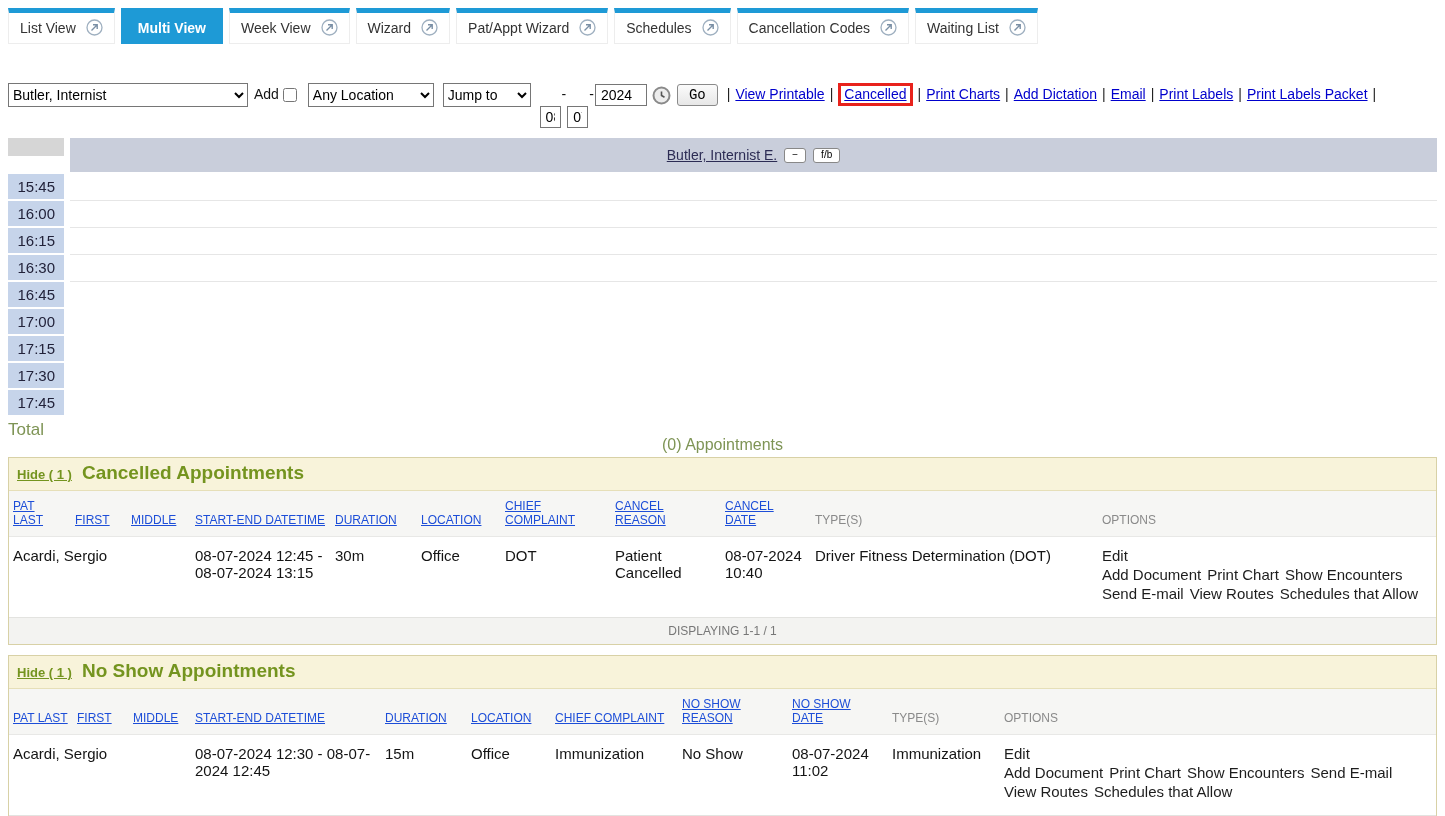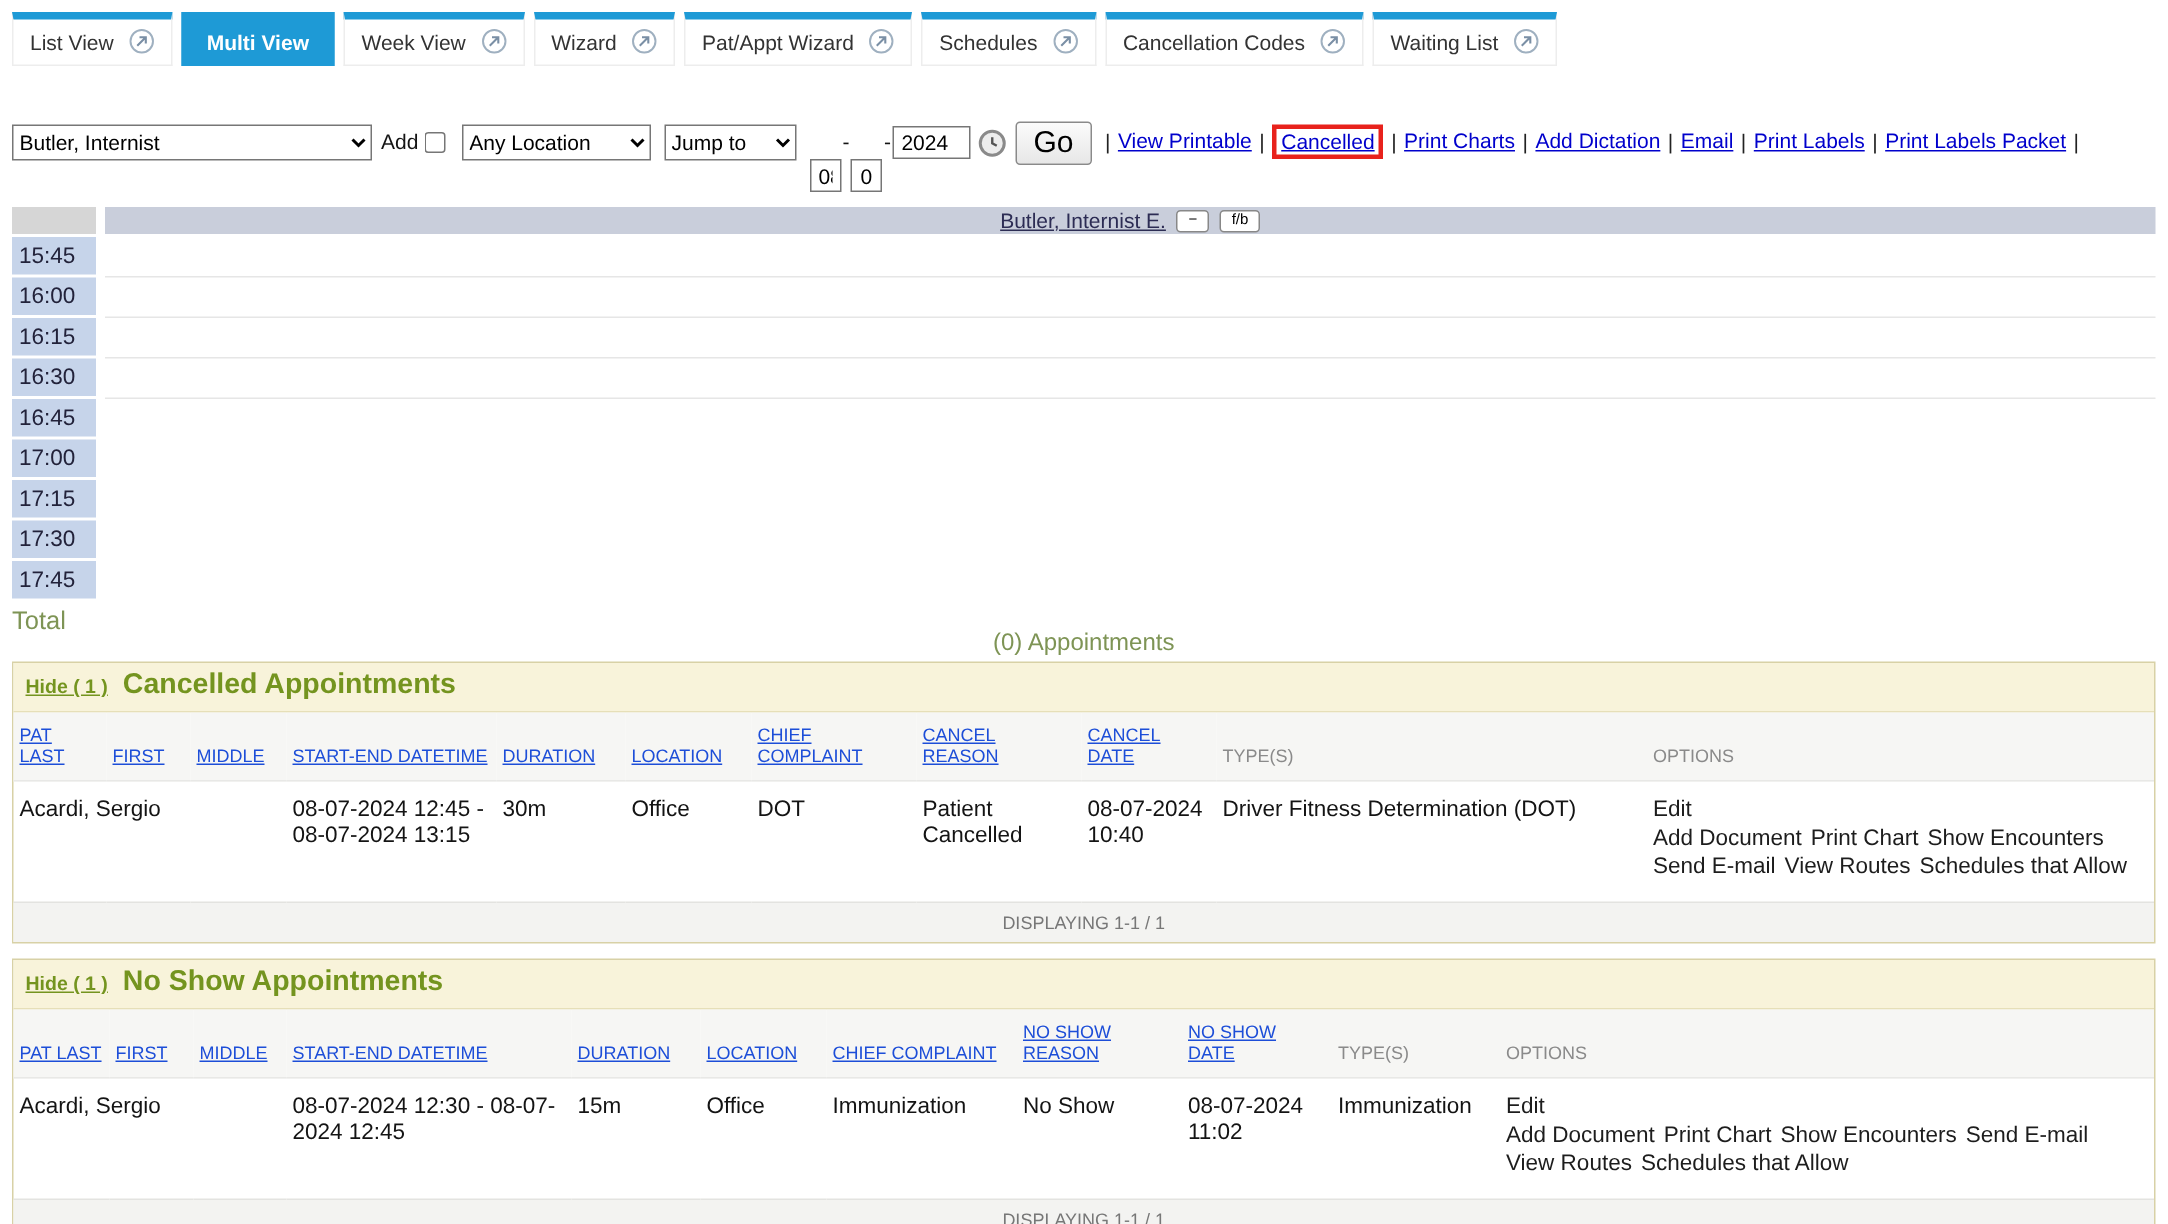--- a/index.html
+++ b/index.html
@@ -31,38 +31,38 @@
   .sel-provider{width:240px;}
   .sel-location{width:126px;}
   .sel-jump{width:88px;}
   .lbl{margin:0 2px 0 1px;}
   .toolbar input[type=checkbox]{vertical-align:middle;margin:0 7px 0 2px;width:14px;height:14px;}
   .date-in{height:22px;border:1px solid #767676;font-size:14px;padding:1px 5px;vertical-align:middle;font-family:inherit;}
   .date-m,.date-d{width:21px;margin-top:44px;}
   .date-y{width:52px;}
   .dash{margin:0 1px;}
   .clock{width:19px;height:19px;vertical-align:middle;margin:0 6px 0 5px;cursor:pointer;}
-  .go-btn{font-size:20px;font-family:Liberation Sans, sans-serif;padding:2px 11px;border:1px solid #8a8a8a;border-radius:3px;
+  .go-btn{font-size:14px;font-family:Liberation Mono, monospace;padding:2px 11px;border:1px solid #8a8a8a;border-radius:3px;
           background:linear-gradient(#fbfbfb,#e7e7e7);vertical-align:middle;margin-right:4px;cursor:pointer;}
   .tlink{color:var(--link-blue);text-decoration:underline;}
   .pipe{margin:0 5px;color:#222;}
   .redbox{display:inline-block;border:3px solid var(--annotation-red);padding:0 3px;line-height:1.25;}
 
   
   .page{padding:0 8px;}
   .sched-head{display:flex;margin-top:6px;}
   .sched-corner{width:56px;height:18px;background:#d6d6d6;margin-right:6px;}
-  .head-bar{flex:1;height:18px;background:var(--header-bar);display:flex;align-items:center;justify-content:center;gap:7px;}
+  .head-bar{flex:1;height:34px;background:var(--header-bar);display:flex;align-items:center;justify-content:center;gap:7px;}
   .prov-link{font-size:14px;color:#2c2c54;text-decoration:underline;}
   .mini-btn{font-size:10px;line-height:12px;padding:0 7px;height:15px;border:1px solid #888;border-radius:3px;
             background:#fff;font-family:inherit;cursor:pointer;}
   .sched-grid{display:flex;margin-top:2px;}
   .time-col{width:56px;margin-right:6px;}
   .time-cell{height:25px;margin-bottom:2px;background:var(--time-blue);color:#22223a;
-             font-size:15px;text-align:center;padding-right:9px;line-height:25px;}
+             font-size:15px;text-align:right;padding-right:9px;line-height:25px;}
   .main-col{flex:1;}
   .avail-block{height:135px;border:1px dashed #cfc688;background:var(--slot-yellow);
                display:flex;flex-direction:column;}
   .slot-row{flex:1;}
   .slot-btn{font-size:12.5px;color:#222;margin:3px 0 0 4px;padding:1px 9px 2px 9px;font-family:inherit;
             background:linear-gradient(#fefefe,#e6e6e6);border:1px solid #9a9a9a;border-radius:3px;cursor:pointer;}
   .empty-row{height:27px;border-bottom:1px solid #e6e6e6;}
   .total-row{position:relative;height:27px;margin-top:3px;}
   .total-lbl{color:var(--green-total);font-size:17px;}
   .total-val{position:absolute;left:0;right:0;top:16px;text-align:center;color:var(--green-total);font-size:16px;}

